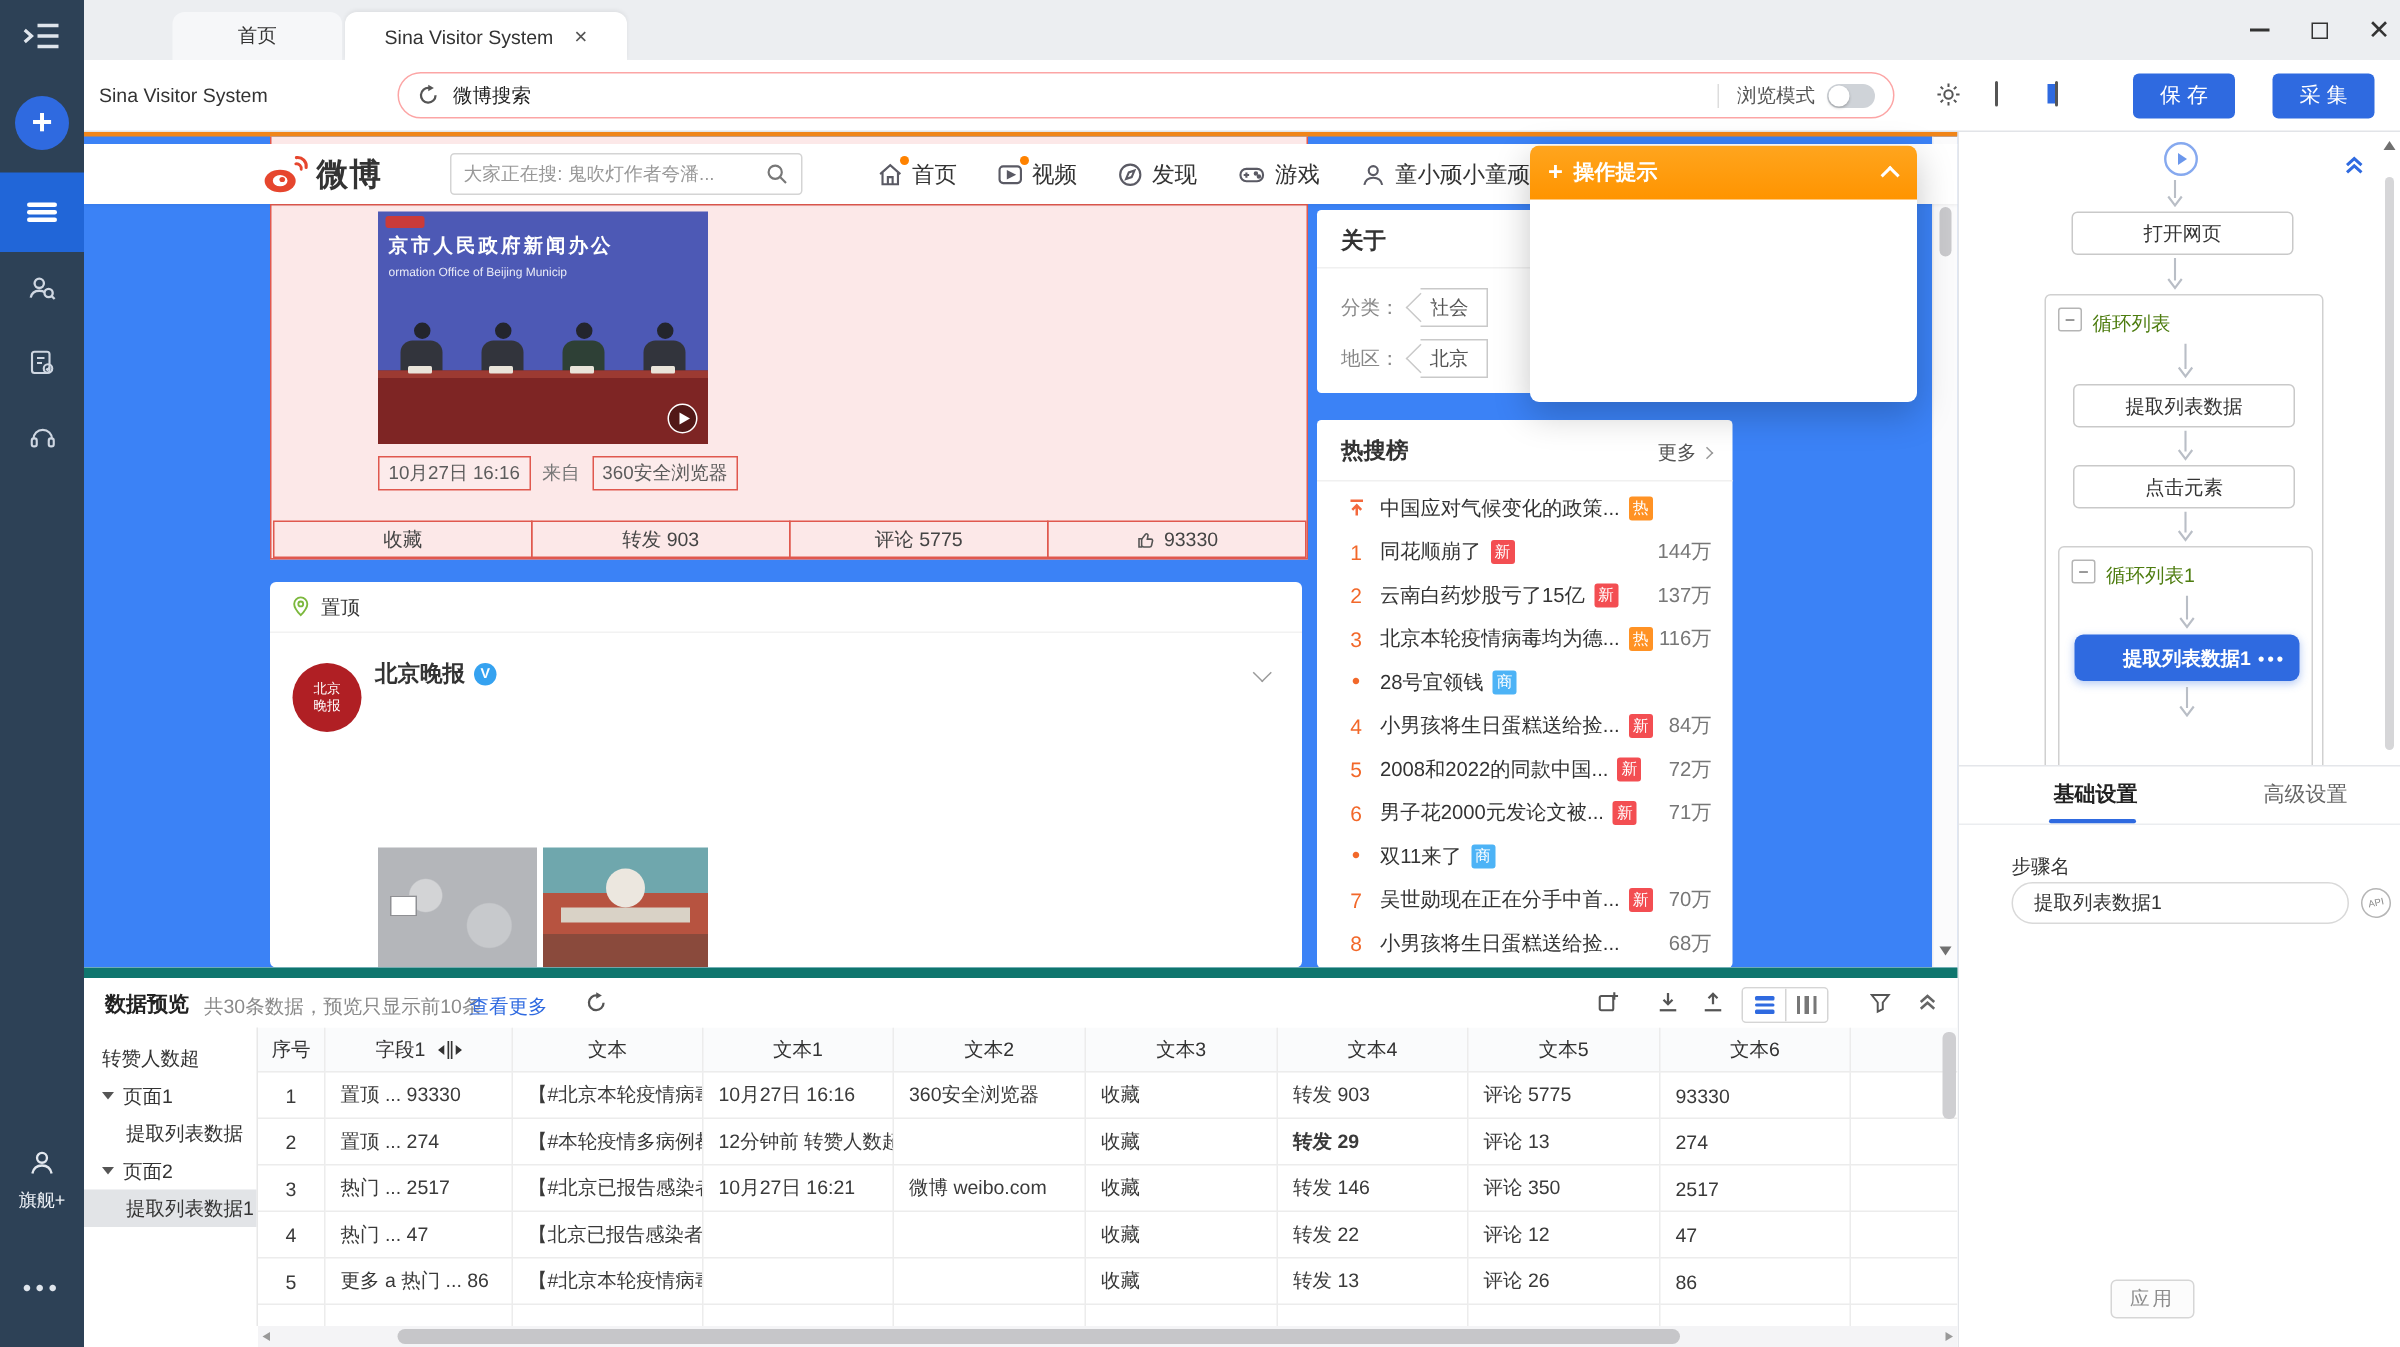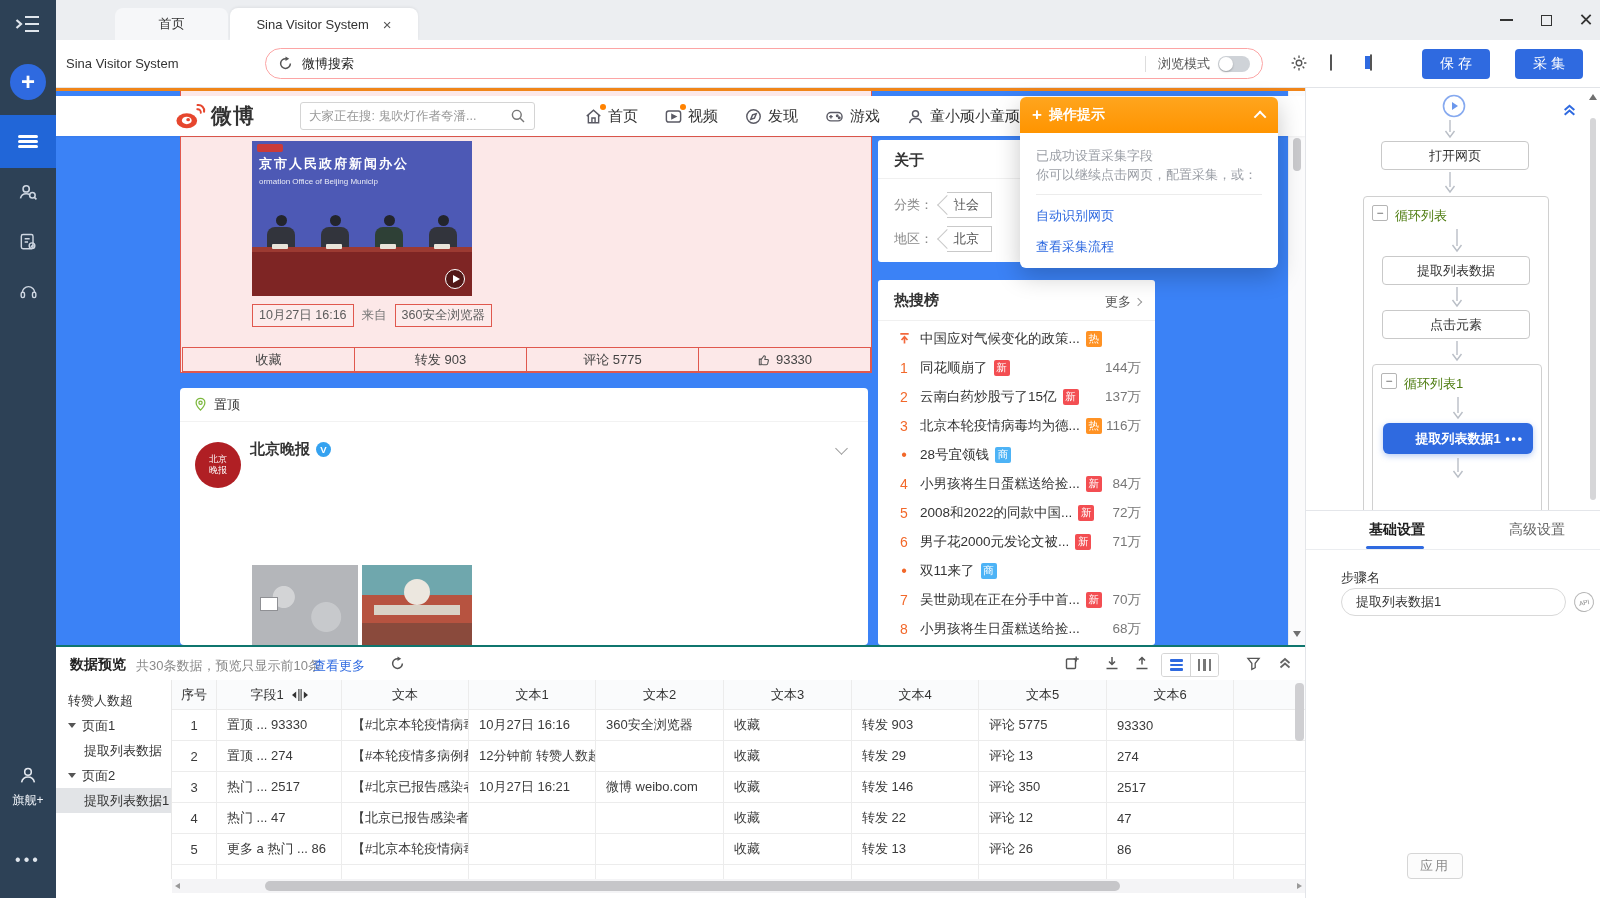--- a/index.html
+++ b/index.html
@@ -164,21 +164,21 @@
   .st-divider{position:absolute;left:0;top:38px;width:100%;height:1px;background:#ebedf0}
   .st-label{position:absolute;left:35px;top:58px;font-size:13px;color:#333}
   .st-input{position:absolute;left:35px;top:77px;width:225px;height:28px;border:1px solid #d9d9d9;border-radius:14px;
     display:flex;align-items:center;padding:0 14px;font-size:13px;color:#333;cursor:text}
   .api-badge{position:absolute;left:268px;top:81px;width:20px;height:20px;border:1px solid #b5b5b5;border-radius:50%;
     display:flex;align-items:center;justify-content:center;font-size:6.5px;color:#888;transform:rotate(-12deg);cursor:pointer}
   .apply-btn{position:absolute;left:101px;top:342px;width:56px;height:26px;border:1px solid #d6d6d6;border-radius:4px;background:#fcfcfc;
     color:#8c8c8c;font-size:13px;display:flex;align-items:center;justify-content:center;letter-spacing:2px;cursor:pointer}
 
   
-  .datapanel{position:absolute;left:56px;top:645px;width:1249px;height:253px;background:#fff;border-top:2px solid #0f766e}
+  .datapanel{position:absolute;left:56px;top:645px;width:1249px;height:253px;background:#fff;border-top:7px solid #0f766e}
   .dp-head{position:absolute;left:0;top:0;width:100%;height:33px}
   .dp-title{position:absolute;left:14px;top:9px;font-size:14px;font-weight:bold;color:#222}
   .dp-summary{position:absolute;left:80px;top:10px;font-size:13px;color:#8a8a8a}
   .dp-more{position:absolute;left:257px;top:10px;font-size:13px;color:#2f6ae0;cursor:pointer}
   .dp-refresh{position:absolute;left:334px;top:9px;cursor:pointer}
   .dp-icon{position:absolute;top:8px;cursor:pointer}
   .vg{display:flex;gap:3px}
   .vg i{width:2.5px;height:12px;background:#777}
   .hg i{display:block;width:13px;height:2.2px;background:#2f6ae0;margin:2.4px 0;border-radius:1px}
   .toggle-group{position:absolute;left:1105px;top:6px;display:flex;border:1px solid #d5d5d5;border-radius:3px;overflow:hidden}
@@ -549,27 +549,20 @@
     <i class="tri-down" style="position:absolute;left:4px;top:540px"></i>
   </div>
 </main>
 
 <div class="popup">
   <div class="popup-head">
     <span class="popup-plus">+</span>
     <span class="popup-title">操作提示</span>
     <i class="popup-collapse"></i>
   </div>
-  <div class="popup-body">
-    <div class="popup-msg">已成功设置采集字段</div>
-    <div class="popup-msg">你可以继续点击网页，配置采集，或：</div>
-    <div class="popup-hr"></div>
-    <div class="popup-link">自动识别网页</div>
-    <div class="popup-link">查看采集流程</div>
-  </div>
 </div>
 
 <section class="rightpanel">
   <div class="wf">
     <div class="abs" style="left:136px;top:6px">
       <svg width="24" height="24" viewBox="0 0 24 24">
           <circle cx="12" cy="12" r="10.5" fill="none" stroke="#86a9ef" stroke-width="1.6"></circle>
           <path d="M10 8l6 4-6 4Z" fill="#6b97ec"></path>
         </svg>
     </div>
@@ -769,21 +762,21 @@
         <div class="g-cell" style="width: 127px;">93330</div>
         <div class="g-cell g-fill"></div>
       </div>
       <div class="g-row">
         <div class="g-cell g-center" style="width: 45px;">2</div>
         <div class="g-cell" style="width: 125px;">置顶 ... 274</div>
         <div class="g-cell" style="width: 127px;">【#本轮疫情多病例都...</div>
         <div class="g-cell" style="width: 127px;">12分钟前 转赞人数超...</div>
         <div class="g-cell" style="width: 128px;"></div>
         <div class="g-cell" style="width: 128px;">收藏</div>
-        <div class="g-cell" style="width: 127px;">转发 29</div>
+        <div class="g-cell" style="width: 127px; font-weight: bold;">转发 29</div>
         <div class="g-cell" style="width: 128px;">评论 13</div>
         <div class="g-cell" style="width: 127px;">274</div>
         <div class="g-cell g-fill"></div>
       </div>
       <div class="g-row">
         <div class="g-cell g-center" style="width: 45px;">3</div>
         <div class="g-cell" style="width: 125px;">热门 ... 2517</div>
         <div class="g-cell" style="width: 127px;">【#北京已报告感染者...</div>
         <div class="g-cell" style="width: 127px;">10月27日 16:21</div>
         <div class="g-cell" style="width: 128px;">微博 weibo.com</div>

